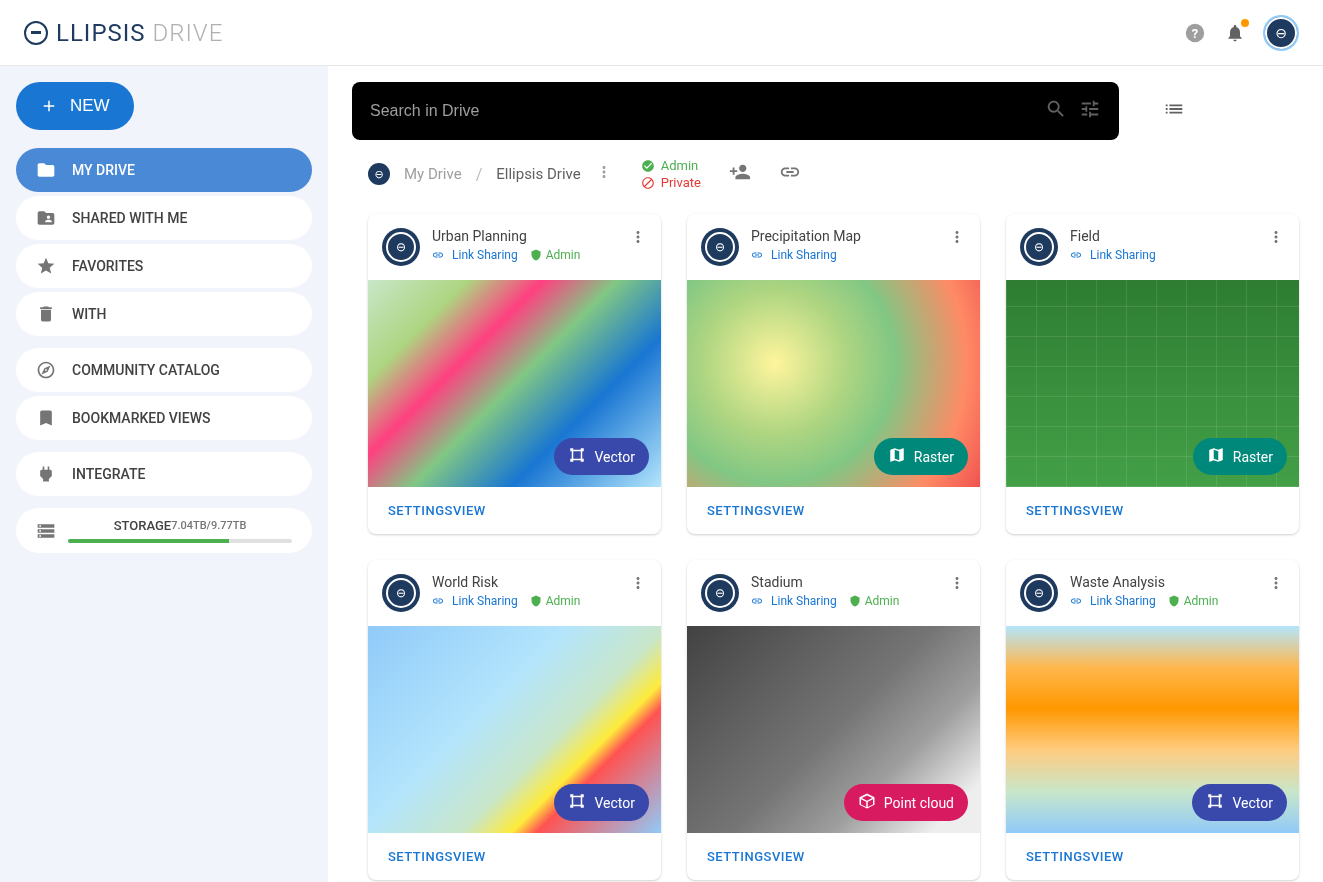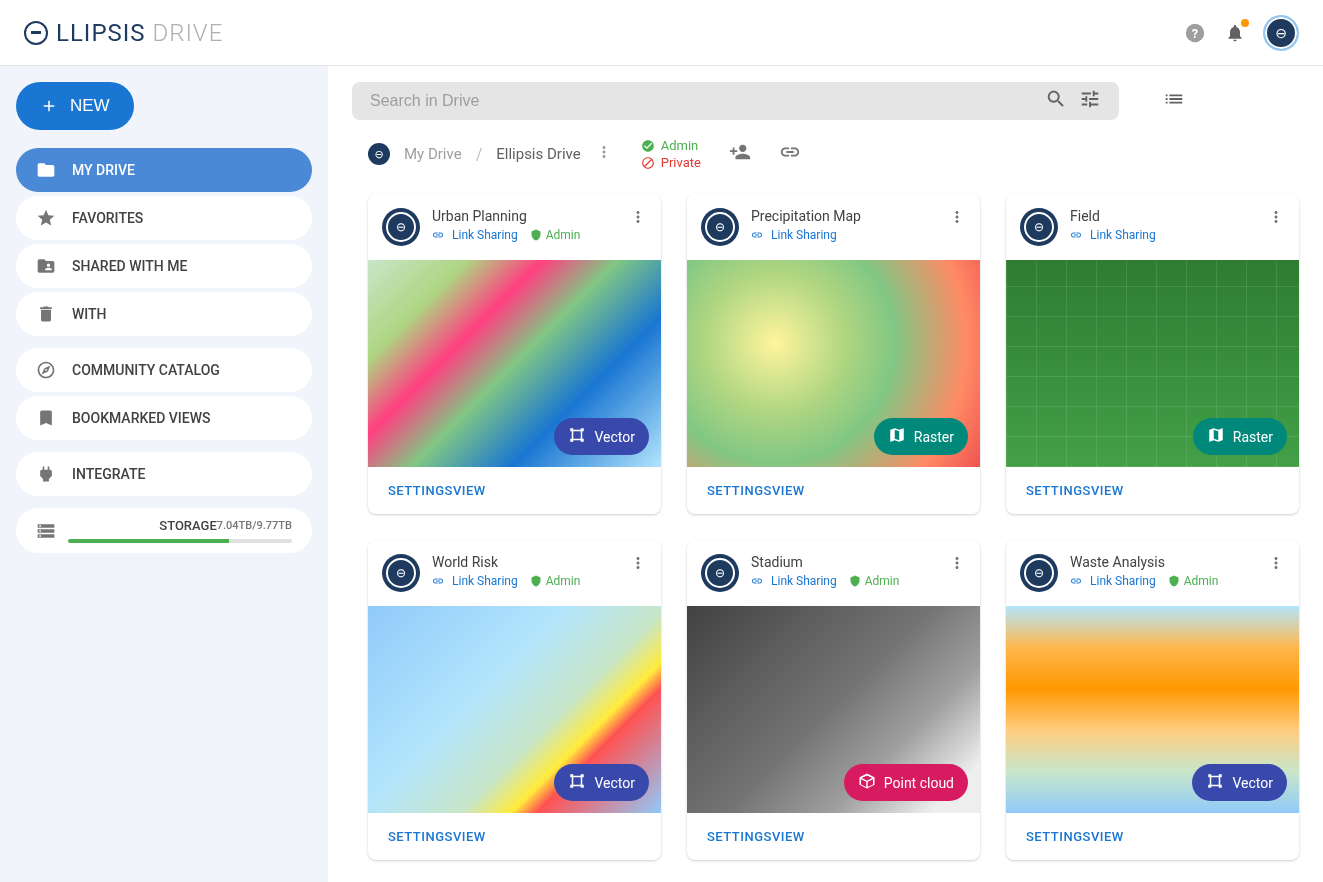--- a/index.html
+++ b/index.html
@@ -26,29 +26,29 @@
     .sidebar { width: 328px; background: #f1f5fb; padding: 16px; overflow-y: auto; }
     .new-btn { background: #1976d2; color: #fff; border: none; border-radius: 28px; padding: 14px 24px; font-size: 17px; font-weight: 500; display: flex; align-items: center; gap: 12px; cursor: pointer; margin-bottom: 18px; }
     .new-btn svg { width: 18px; height: 18px; }
     .nav-group { display: flex; flex-direction: column; gap: 2px; margin-bottom: 10px; }
     .nav-item { display: flex; align-items: center; gap: 16px; padding: 12px 20px; border-radius: 24px; background: #fff; cursor: pointer; font-size: 14px; font-weight: 500; color: #424242; margin-bottom: 2px; }
     .nav-item.active { background: #4a89d6; color: #fff; }
     .nav-item.active .nav-icon { color: #fff; }
     .nav-icon { width: 20px; height: 20px; color: #757575; display: flex; align-items: center; justify-content: center; flex-shrink: 0; }
     .storage-item { display: flex; align-items: center; gap: 12px; padding: 10px 20px; border-radius: 24px; background: #fff; cursor: pointer; }
     .storage-text { display: flex; flex-direction: column; flex: 1; }
-    .storage-row { display: flex; justify-content: flex-end; align-items: center; font-size: 13px; font-weight: 500; color: #424242; }
+    .storage-row { display: flex; justify-content: center; align-items: center; font-size: 13px; font-weight: 500; color: #424242; }
     .storage-value { font-size: 11px; color: #757575; }
     .storage-bar { height: 4px; background: #e0e0e0; border-radius: 2px; margin-top: 6px; overflow: hidden; }
     .storage-fill { height: 100%; background: #4caf50; width: 72%; }
     
     
     .main { flex: 1; padding: 0 24px; overflow-y: auto; background: #fff; }
     .search-row { display: flex; align-items: center; gap: 24px; margin: 16px 0; }
-    .search-box { flex: 0 0 767px; max-width: 767px; background: #e5e5e5; border-radius: 8px; padding: 6px 18px; display: flex; gap: 12px; }
+    .search-box { flex: 0 0 767px; max-width: 767px; background: #000000; border-radius: 8px; padding: 16px 18px; display: flex; gap: 12px; }
     .search-input { flex: 1; border: none; background: transparent; font-size: 16px; color: #616161; outline: none; }
     .search-input::placeholder { color: #9e9e9e; }
     .search-icon, .tune-icon { color: #616161; cursor: pointer; }
     .list-toggle { color: #616161; cursor: pointer; margin-left: 20px; }
     
     
     .breadcrumb-row { display: flex; align-items: center; gap: 28px; margin: 18px 0 24px 16px; }
     .bc { display: flex; align-items: center; gap: 14px; }
     .bc-logo { width: 22px; height: 22px; border-radius: 50%; background: #1e3a5f; display: flex; align-items: center; justify-content: center; color: #fff; font-size: 11px; }
     .bc-link { color: #9e9e9e; font-size: 15px; cursor: pointer; }
@@ -132,32 +132,32 @@
         <span class="nav-icon">
             <svg width="20" height="20" viewBox="0 0 24 24" fill="currentColor">
               <path d="M10 4H4c-1.1 0-2 .9-2 2v12c0 1.1.9 2 2 2h16c1.1 0 2-.9 2-2V8c0-1.1-.9-2-2-2h-8l-2-2z"></path>
             </svg>
           </span>
         <span>MY DRIVE</span>
       </div>
       <div class="nav-item">
         <span class="nav-icon">
             <svg width="20" height="20" viewBox="0 0 24 24" fill="currentColor">
+              <path d="M20 6h-8l-2-2H4c-1.1 0-2 .9-2 2v12c0 1.1.9 2 2 2h16c1.1 0 2-.9 2-2V8c0-1.1-.9-2-2-2zm-5 3c1.1 0 2 .9 2 2s-.9 2-2 2-2-.9-2-2 .9-2 2-2zm4 8h-8v-1c0-1.33 2.67-2 4-2s4 .67 4 2v1z"></path>
+            </svg>
+          </span>
+        <span>SHARED WITH ME</span>
+      </div>
+      <div class="nav-item">
+        <span class="nav-icon">
+            <svg width="20" height="20" viewBox="0 0 24 24" fill="currentColor">
               <path d="M12 17.27L18.18 21l-1.64-7.03L22 9.24l-7.19-.61L12 2 9.19 8.63 2 9.24l5.46 4.73L5.82 21z"></path>
             </svg>
           </span>
         <span>FAVORITES</span>
-      </div>
-      <div class="nav-item">
-        <span class="nav-icon">
-            <svg width="20" height="20" viewBox="0 0 24 24" fill="currentColor">
-              <path d="M20 6h-8l-2-2H4c-1.1 0-2 .9-2 2v12c0 1.1.9 2 2 2h16c1.1 0 2-.9 2-2V8c0-1.1-.9-2-2-2zm-5 3c1.1 0 2 .9 2 2s-.9 2-2 2-2-.9-2-2 .9-2 2-2zm4 8h-8v-1c0-1.33 2.67-2 4-2s4 .67 4 2v1z"></path>
-            </svg>
-          </span>
-        <span>SHARED WITH ME</span>
       </div>
       <div class="nav-item">
         <span class="nav-icon">
             <svg width="20" height="20" viewBox="0 0 24 24" fill="currentColor">
               <path d="M6 19c0 1.1.9 2 2 2h8c1.1 0 2-.9 2-2V7H6v12zM19 4h-3.5l-1-1h-5l-1 1H5v2h14V4z"></path>
             </svg>
           </span>
         <span>WITH</span>
       </div>
     </div>

